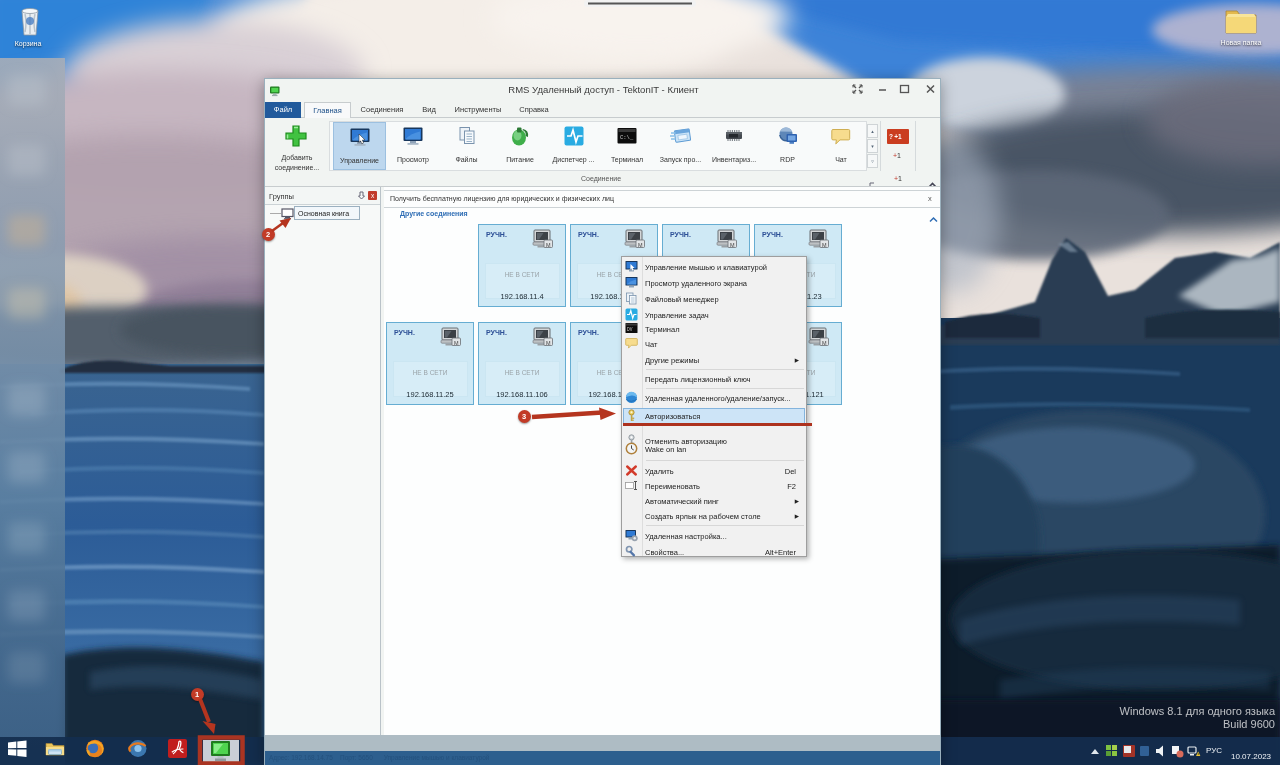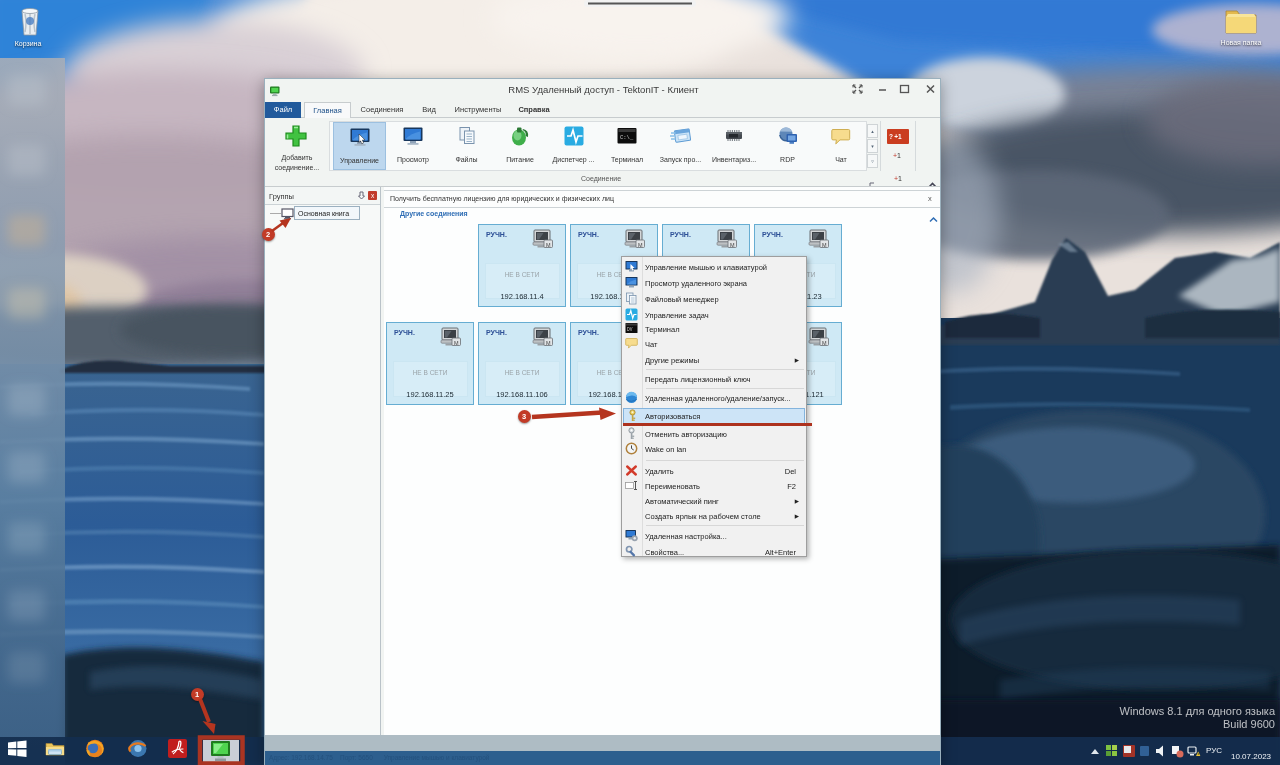--- a/index.html
+++ b/index.html
@@ -283,21 +283,21 @@
     <div class="winbtn" style="left:658px;"><svg width="11" height="10">
           <path d="M2,1.5 L9,8.5 M9,1.5 L2,8.5" stroke="#555" stroke-width="1.5"></path>
         </svg></div>
 
     <div id="tabs">
       <div class="tab" id="tab-file">Файл</div>
       <div class="tab" id="tab-main">Главная</div>
       <div class="tab" style="left:90px;width:54px;">Соединения</div>
       <div class="tab" style="left:149px;width:30px;">Вид</div>
       <div class="tab" style="left:186px;width:54px;">Инструменты</div>
-      <div class="tab" style="left:248px;width:42px;font-weight:bold;">Справка</div>
+      <div class="tab" style="left:248px;width:42px;">Справка</div>
     </div>
 
     <div id="ribbonframe"></div>
 
 <svg class="abs" style="left:20px;top:46px" width="22" height="23">
         <path d="M8,1 h6 v7 h7 v6 h-7 v7 h-6 v-7 h-7 v-6 h7 Z" fill="#41c241" stroke="#1d8a1d" stroke-width="1.2"></path>
  <path d="M9,2.5 h4 M2.5,9.5 v4" stroke="#a8f0a8" stroke-width="1.5" opacity=".9"></path>
       </svg>
 <div class="abs" style="left:0px;top:74px;width:64px;text-align:center;font-size:7px;color:#333;line-height:9.5px;">Добавить<br>соединение...</div>
 
@@ -675,32 +675,32 @@
       </div>
 <div class="msep" style="top:131px;"></div>
 <div class="mi" style="top:133px;height:16px;">
         <span class="mic"><svg width="13" height="13">
             <circle cx="6.5" cy="6.5" r="5.5" fill="#2f87d4"></circle>
             <path d="M1,6 a5.5,5.5 0 0 1 11,0.5 q-3,-2.5 -5.5,-2 q-3.5,0.5 -5.5,1.5 Z" fill="#6cb9ee"></path>
             <path d="M1.2,8.5 q2.8,2 5.3,1.8 q3,-0.3 5.2,-2" fill="none" stroke="#1d6fb8" stroke-width="1"></path>
           </svg></span>
         <span class="t">Удаленная удаленного/удаление/запуск...</span>
       </div>
-<div class="mi" style="top:151px;height:16px;text-align:right;">
+<div class="mi" style="top:151px;height:16px;">
         <div style="position:absolute;left:1px;right:1px;top:0;bottom:0;background:#cde4f7;border:1px solid #84b4dd;box-sizing:border-box;"></div>
         <span class="mic"><svg width="13" height="13">
             <circle cx="6.5" cy="3.4" r="2.6" fill="#ecd058" stroke="#a8883a" stroke-width=".9"></circle>
             <circle cx="6.5" cy="3.2" r="1" fill="#f8f4e0"></circle>
             <rect x="5.8" y="5.8" width="1.6" height="6.2" fill="#c2a443"></rect>
             <rect x="7.2" y="8.6" width="2" height="1.3" fill="#c2a443"></rect>
             <rect x="7.2" y="10.6" width="1.5" height="1.3" fill="#c2a443"></rect>
           </svg></span>
         <span class="t">Авторизоваться</span>
       </div>
-<div class="mi" style="top:169px;height:15px;">
+<div class="mi" style="top:176px;height:15px;">
         <span class="mic"><svg width="13" height="13">
             <circle cx="6.5" cy="3.4" r="2.6" fill="#d4d9dd" stroke="#8a9298" stroke-width=".9"></circle>
             <circle cx="6.5" cy="3.2" r="1" fill="#fff"></circle>
             <rect x="5.8" y="5.8" width="1.6" height="6.2" fill="#9aa2a8"></rect>
             <rect x="7.2" y="8.6" width="2" height="1.3" fill="#9aa2a8"></rect>
             <rect x="7.2" y="10.6" width="1.5" height="1.3" fill="#9aa2a8"></rect>
           </svg></span>
         <span class="t">Отменить авторизацию</span>
       </div>
 <div class="mi" style="top:184px;height:16px;">

